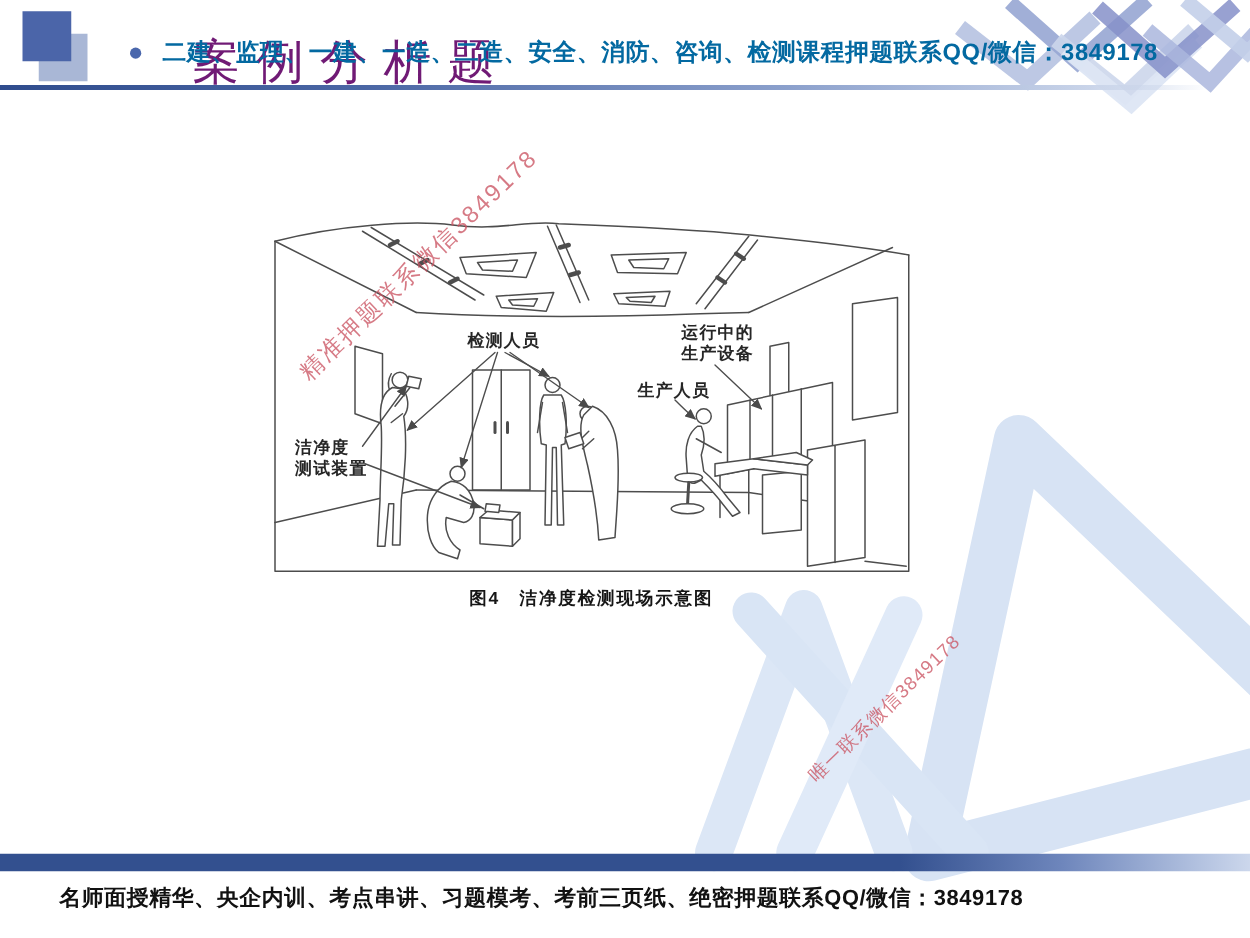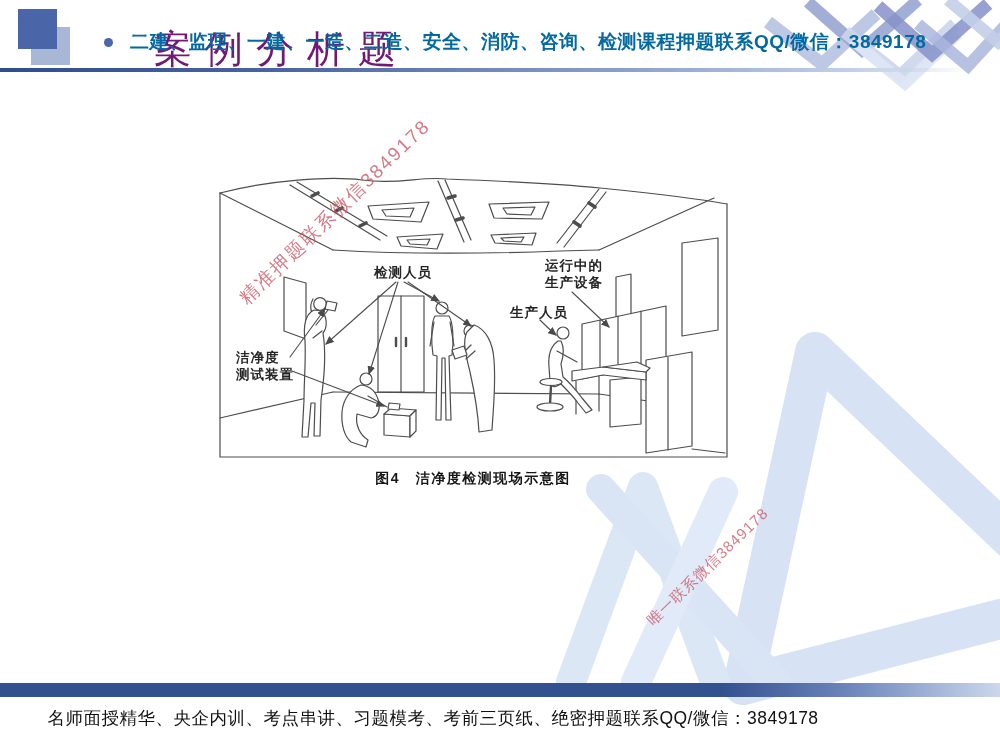--- a/index.html
+++ b/index.html
@@ -46,21 +46,21 @@
     font-weight:600;fill:#262626;font-size:13.5px;letter-spacing:1px;
   }
   #cleanroom-figure text.caption{font-size:14px;font-weight:700;fill:#161616;letter-spacing:1.5px;}
   
   #footer-bar{
     left:0;top:683px;width:1000px;height:14px;z-index:3;
     background:linear-gradient(90deg,#33508f 0%,#33508f 72%,#6e86bc 85%,#b3c2e0 96%,#ccd7ec 100%);
   }
   #footer-text{
     left:0;top:706px;width:866px;text-align:center;z-index:3;
-    font-size:17.5px;font-weight:400;color:#111111;letter-spacing:0.5px;
+    font-size:17.5px;font-weight:700;color:#111111;letter-spacing:0.5px;
   }
   #page-number{right:16px;top:709px;z-index:3;font-size:15px;color:#2a2a2a;margin-top:48px;}
 </style>
 </head>
 <body>
 
 <svg id="logo-watermark" class="abs" width="1000" height="750" viewBox="0 0 1000 750">
   <g fill="none" stroke-linejoin="round" stroke-linecap="round">
     <path d="M743,685 L815,352 Z M815,352 L743,685 M815,352 L1075,600 L743,685" stroke="#d7e3f4" stroke-width="40" transform="translate(0,0)"></path>
     <path d="M571,682 L643,487 L715,682" stroke="#dce7f6" stroke-width="30"></path>

